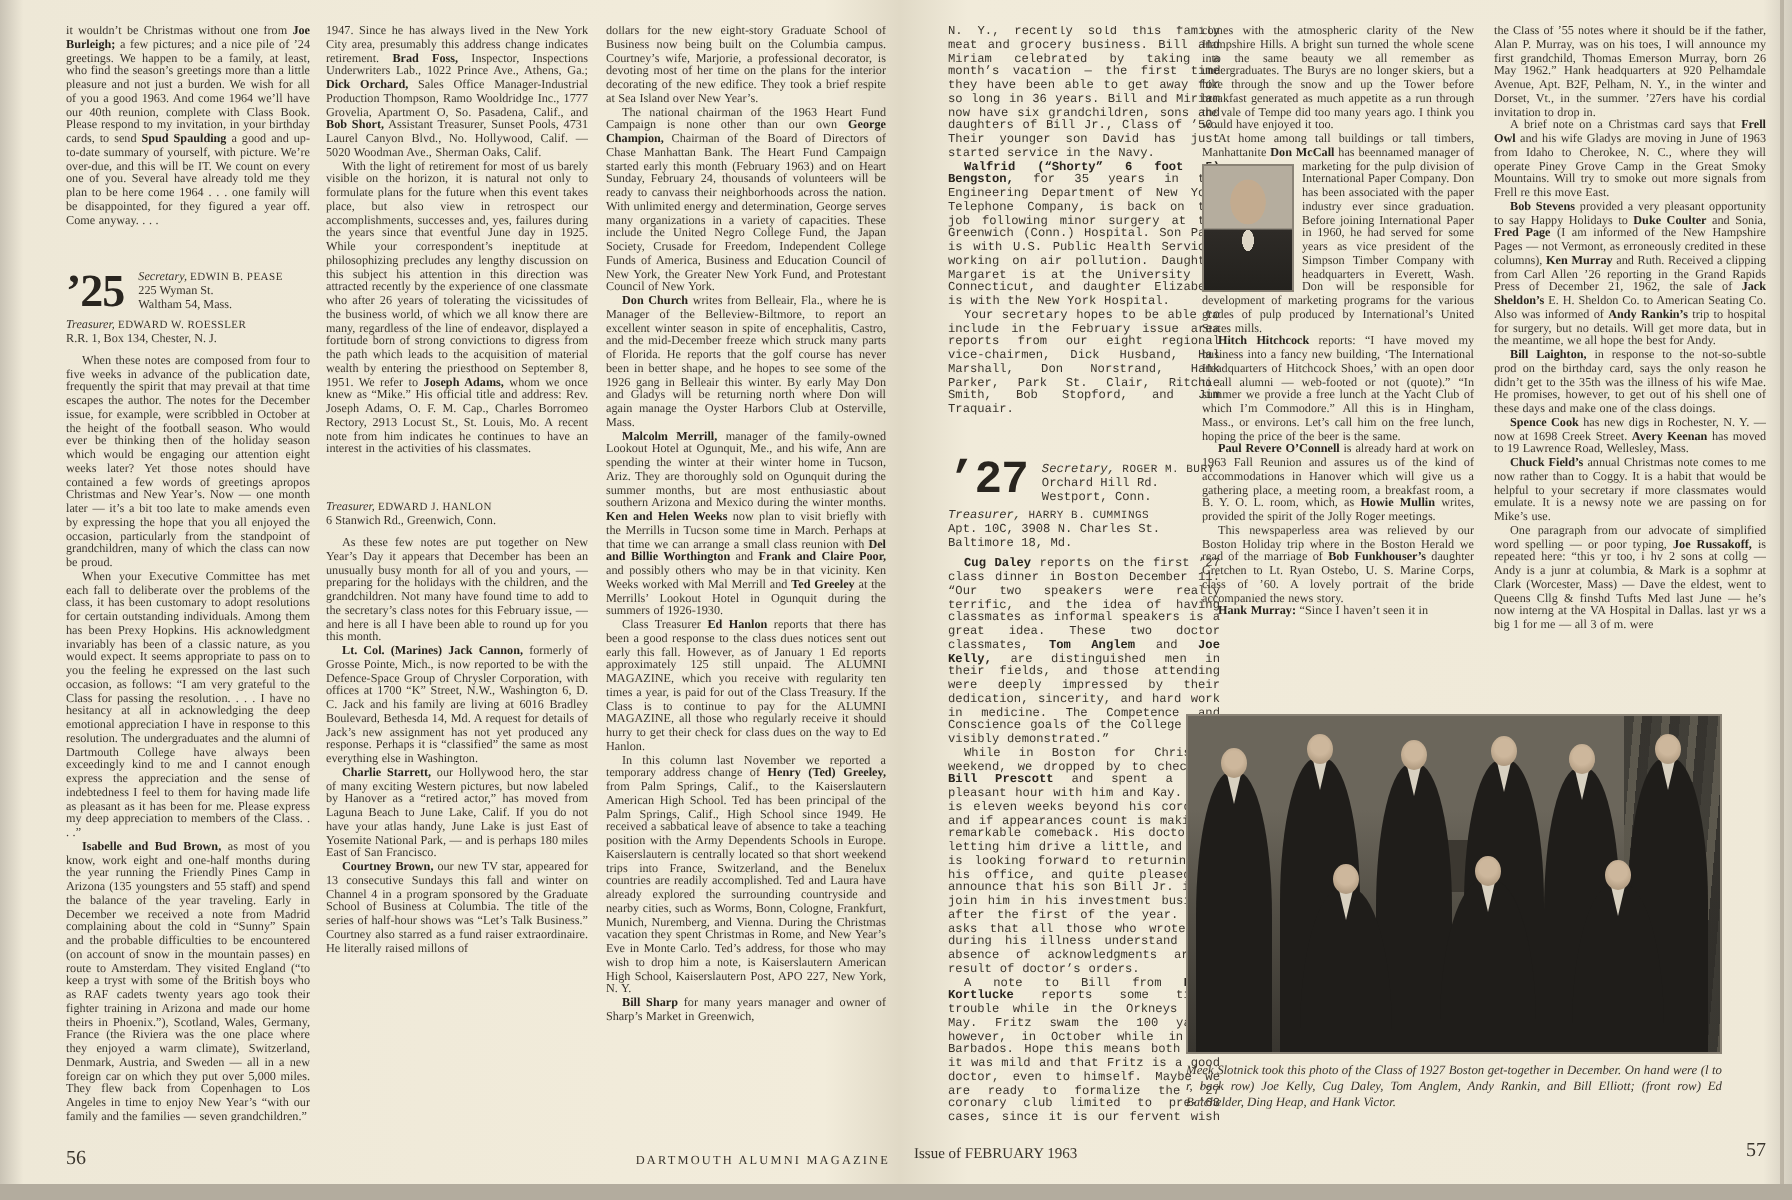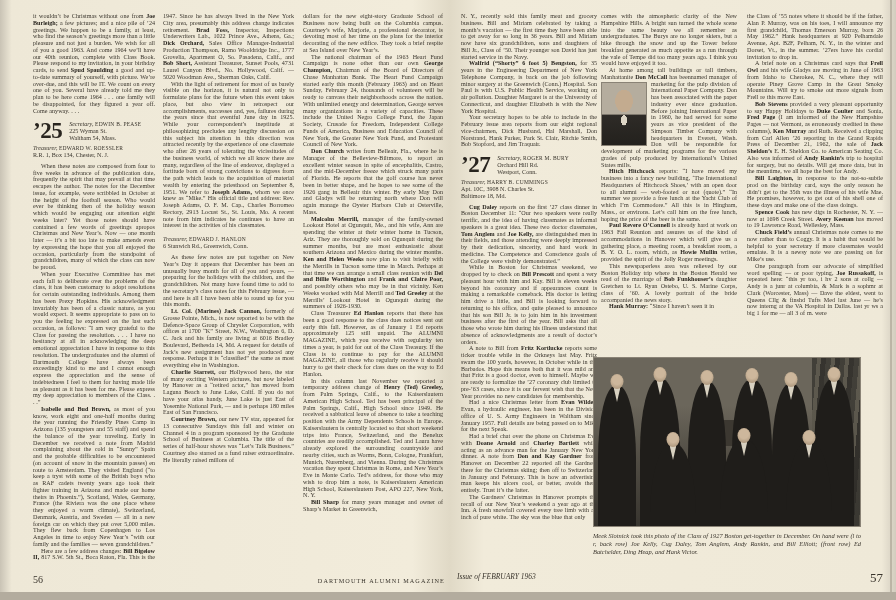--- a/index.html
+++ b/index.html
@@ -6,30 +6,30 @@
   body{width:896px;height:600px;position:relative;background:#b3ac9e;
        font-family:"Liberation Serif","DejaVu Serif",serif;overflow:hidden;}
   .paper{position:absolute;left:0;top:0;width:896px;height:592px;
     background:linear-gradient(90deg,#c9c3b5 0,#eee8d7 1.3%,#f2ecdb 46%,#e0d9c6 50.2%,#f1ebda 54%,#efe9d8 98.4%,#d2ccbe 100%);}
   .scan-edge-right{position:absolute;right:4px;top:0;width:2px;height:592px;background:#948c7d;opacity:.45;}
 
   .col{position:absolute;top:13px;height:548px;overflow:hidden;}
   #col-l1{left:33px;width:122px;}
   #col-l2{left:163px;width:131px;}
   #col-l3{left:303px;width:140px;}
-  #col-r1{left:461px;width:136px;}
+  #col-r1{left:474px;width:136px;font-family:Liberation Mono, monospace;}
   #col-r2{left:601px;width:136px;height:341px;}
   #col-r3{left:747px;width:136px;height:341px;}
 
   .col p{margin:0;text-indent:8px;text-align:justify;font-size:6.1px;line-height:6.75px;
          color:#39342c;word-spacing:.25px;}
   .col p.noindent{text-indent:0;}
   .col b{color:#29251f;}
 
-  .class-header{margin:7px 0 4px;color:#39342c;}
+  .class-header{margin:22px 0 4px;color:#39342c;}
   .ch-top{display:flex;align-items:flex-start;}
   .ch-year{font-size:23px;line-height:19px;font-weight:bold;color:#29251f;margin-right:7px;letter-spacing:-.5px;}
   .ch-officer,.ch-treasurer{font-size:6.1px;line-height:7px;}
   .ch-label{font-style:italic;}
   .ch-name{text-transform:uppercase;font-size:5.5px;letter-spacing:.25px;}
   .ch-treasurer{margin-top:2.5px;}
 
   .portrait{float:left;width:46px;height:64px;margin:1px 4px 1px 0;
     border:.5px solid #8a8376;box-sizing:border-box;
     background:
@@ -54,22 +54,22 @@
   .f5{left:178px;top:14px;width:38px;}.f6{left:220px;top:9px;width:40px;}
   .f7{left:56px;top:74px;width:46px;} .f8{left:126px;top:70px;width:48px;}
   .f9{left:192px;top:72px;width:46px;}
 
   .caption{position:absolute;left:593px;top:532px;width:268px;font-style:italic;
     font-size:6.4px;line-height:8px;text-align:justify;color:#39342c;}
 
   .folio-left{position:absolute;left:33px;top:574px;font-size:10px;color:#39342c;}
   .mag-name{position:absolute;left:233px;top:577px;width:212px;text-align:right;
     font-size:6.2px;letter-spacing:1.1px;color:#39342c;}
-  .issue-line{position:absolute;left:457px;top:572px;font-size:7.5px;font-style:italic;color:#39342c;}
-  .folio-right{position:absolute;left:845px;top:570px;width:38px;text-align:right;font-size:13px;color:#39342c;}
+  .issue-line{position:absolute;left:457px;top:572px;font-size:7.5px;color:#39342c;}
+  .folio-right{position:absolute;left:845px;top:570px;width:38px;text-align:right;font-size:10px;color:#39342c;}
 </style>
 </head>
 <body>
 
 <div class="paper"></div>
 <div class="scan-edge-right"></div>
 
 <div id="col-l1" class="col">
     <p class="noindent">it wouldn’t be Christmas without one from <b>Joe Burleigh;</b> a few pictures; and a nice pile of ’24 greetings. We happen to be a family, at least, who find the season’s greetings more than a little pleasure and not just a burden. We wish for all of you a good 1963. And come 1964 we’ll have our 40th reunion, complete with Class Book. Please respond to my invitation, in your birthday cards, to send <b>Spud Spaulding</b> a good and up-to-date summary of yourself, with picture. We’re over-due, and this will be IT. We count on every one of you. Several have already told me they plan to be here come 1964 . . . one family will be disappointed, for they figured a year off. Come anyway. . . .</p>
     <div class="class-header">

